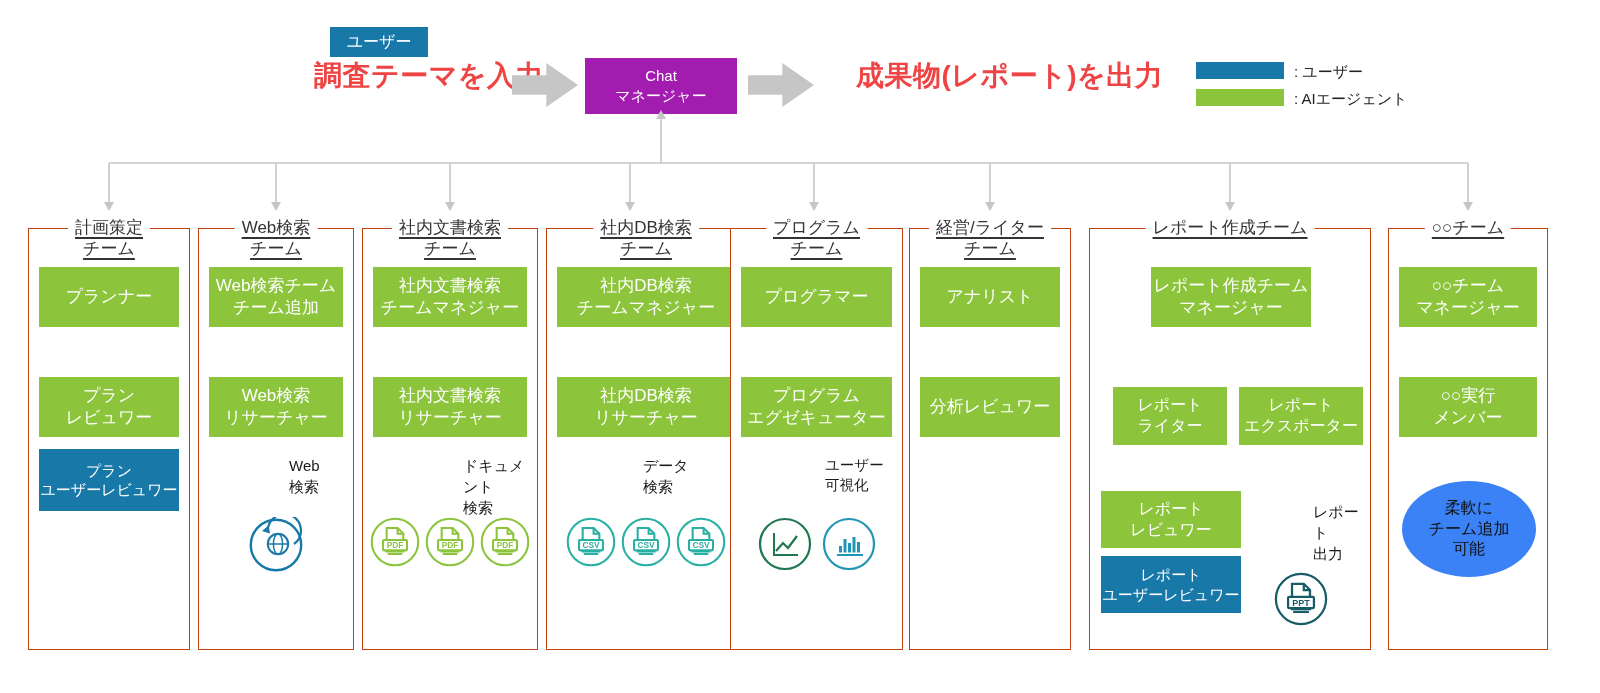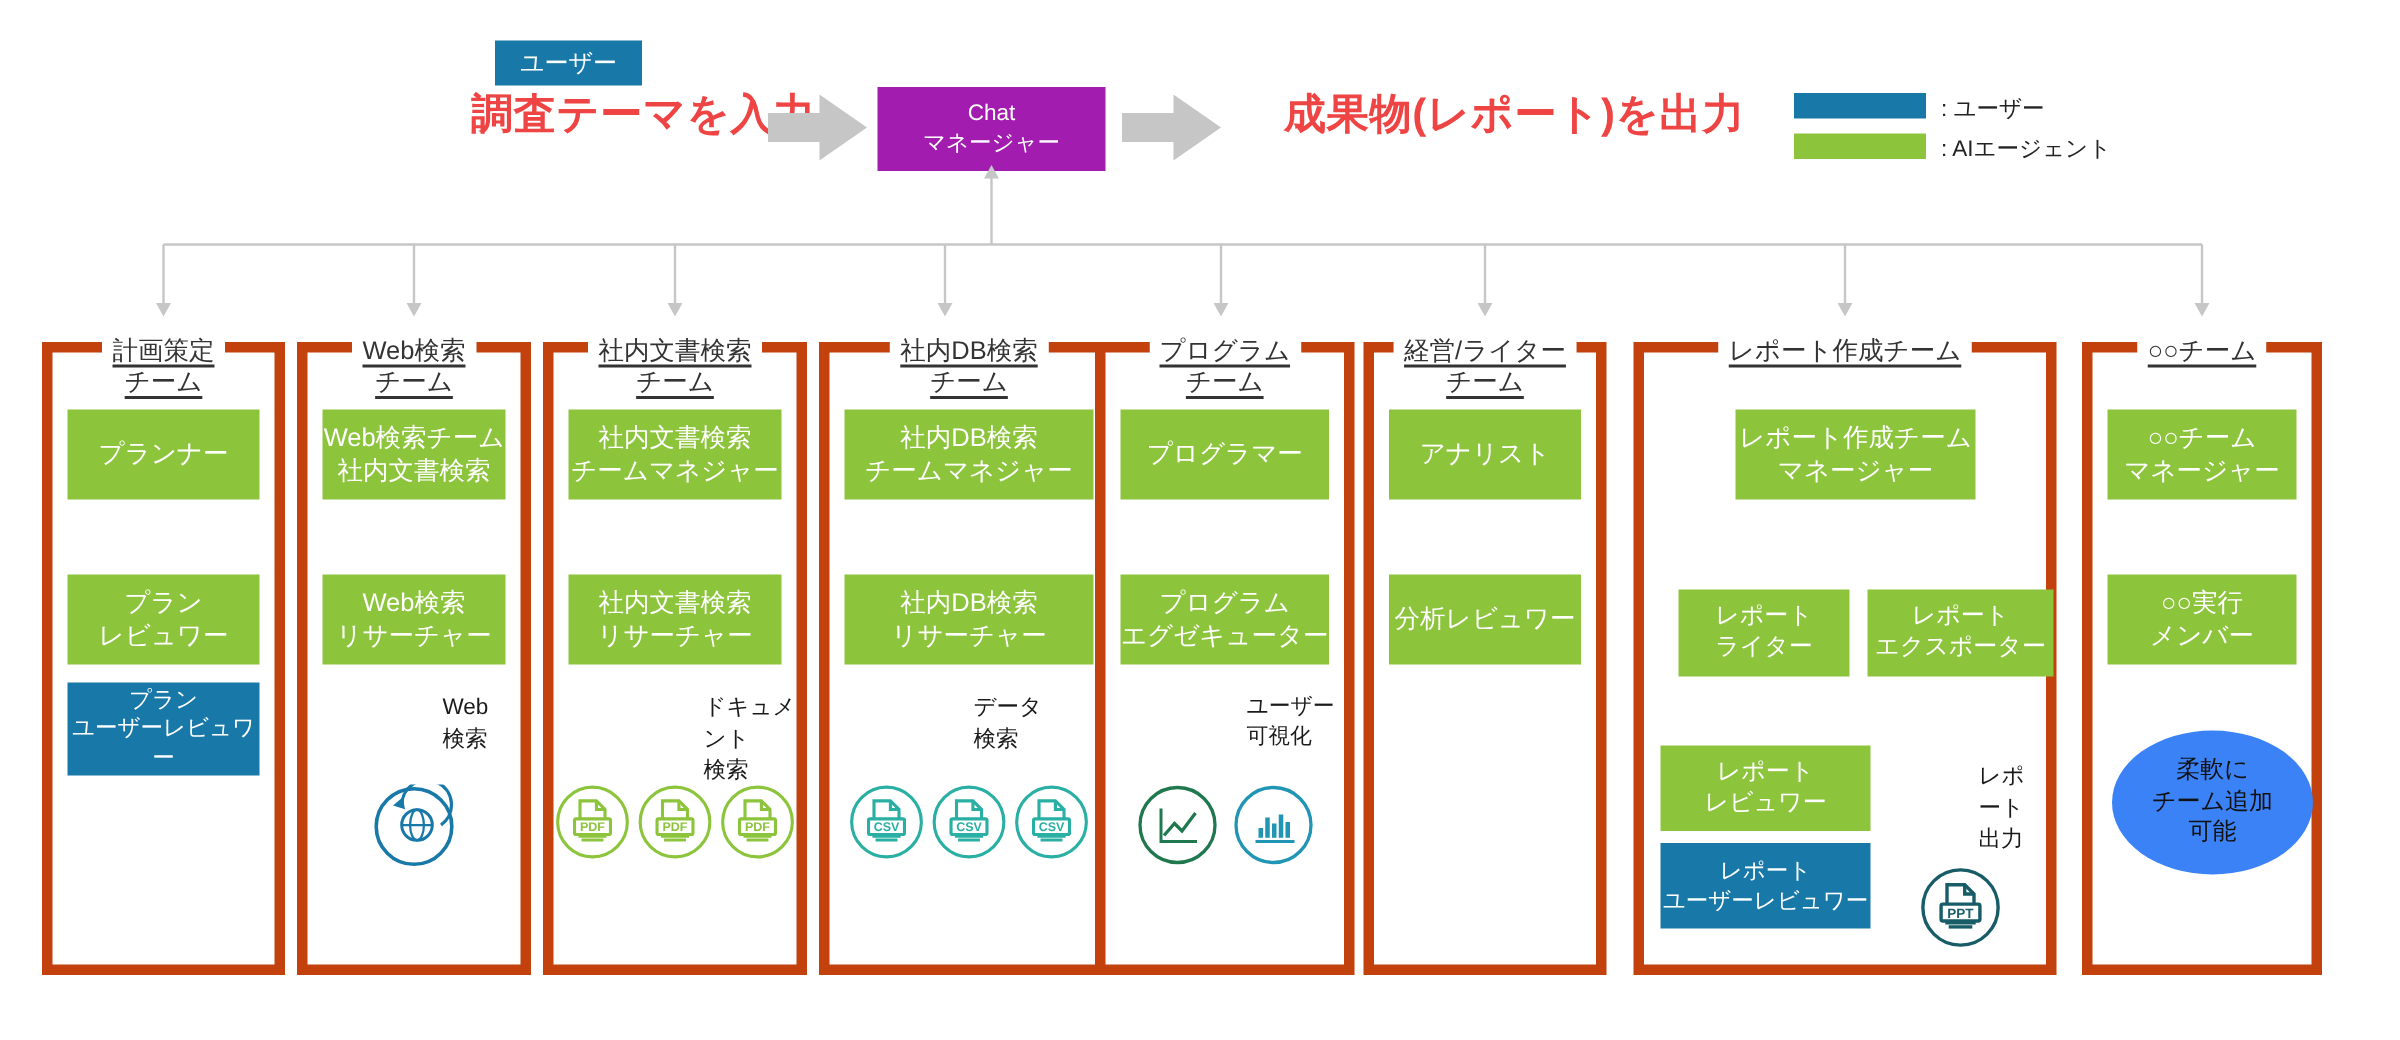--- a/index.html
+++ b/index.html
@@ -19,21 +19,21 @@
   .chatbox{
     position:absolute;left:585px;top:58px;width:152px;height:56px;background:#a21caf;
     color:#fff;font-size:15px;line-height:1.35;display:flex;align-items:center;justify-content:center;text-align:center;
   }
   
   .sw{position:absolute;width:88px;height:17px;}
   .sw.u{left:1196px;top:62px;background:#1878A8;}
   .sw.a{left:1196px;top:89px;background:#8CC43C;}
   .swlab{position:absolute;left:1294px;font-size:15px;color:#222;}
   
-  .team{position:absolute;top:228px;height:422px;border:7px solid #c2410c;background:#fff;box-sizing:border-box;}
+  .team{position:absolute;top:228px;height:422px;border:1px solid #c2410c;background:#fff;box-sizing:border-box;}
   .ttl{
     position:absolute;top:-12px;left:50%;transform:translateX(-50%);background:#fff;
     padding:0 7px;font-size:17px;line-height:1.25;color:#333;text-align:center;
     text-decoration:underline;text-underline-offset:4px;text-decoration-thickness:1.5px;white-space:pre-line;width:max-content;
   }
   .abox{
     position:absolute;left:10px;right:10px;height:60px;color:#fff;font-size:17px;line-height:1.3;
     display:flex;align-items:center;justify-content:center;text-align:center;white-space:pre-line;
   }
   .agent{background:#8CC43C;}
@@ -159,21 +159,21 @@
     <div class="abox agent r2">プラン
 レビュワー</div>
     <div class="abox user r3">プラン
 ユーザーレビュワー</div>
   </div>
 
   <div class="team" style="left:198px;width:156px;">
     <div class="ttl">Web検索
 チーム</div>
     <div class="abox agent r1">Web検索チーム
-社内文書検索</div>
+チーム追加</div>
     <div class="abox agent r2">Web検索
 リサーチャー</div>
     <div class="toollabel" style="left:90px;">Web
 検索</div>
     <div class="icons">
       <svg width="56" height="56" viewBox="0 0 56 56">
         <circle cx="28" cy="28" r="25.2" stroke="#1878A8" stroke-width="2.4" fill="none"></circle>
         <circle cx="30" cy="27" r="10.2" stroke="#1878A8" stroke-width="2" fill="none"></circle>
         <ellipse cx="30" cy="27" rx="4.6" ry="10.2" stroke="#1878A8" stroke-width="1.5" fill="none"></ellipse>
         <line x1="19.8" y1="27" x2="40.2" y2="27" stroke="#1878A8" stroke-width="1.5"></line>

